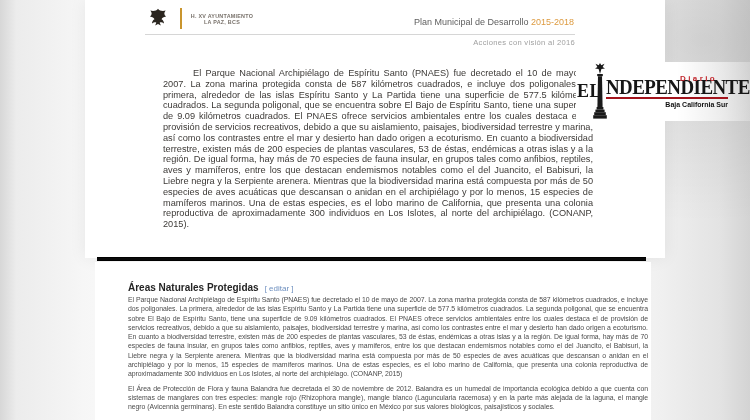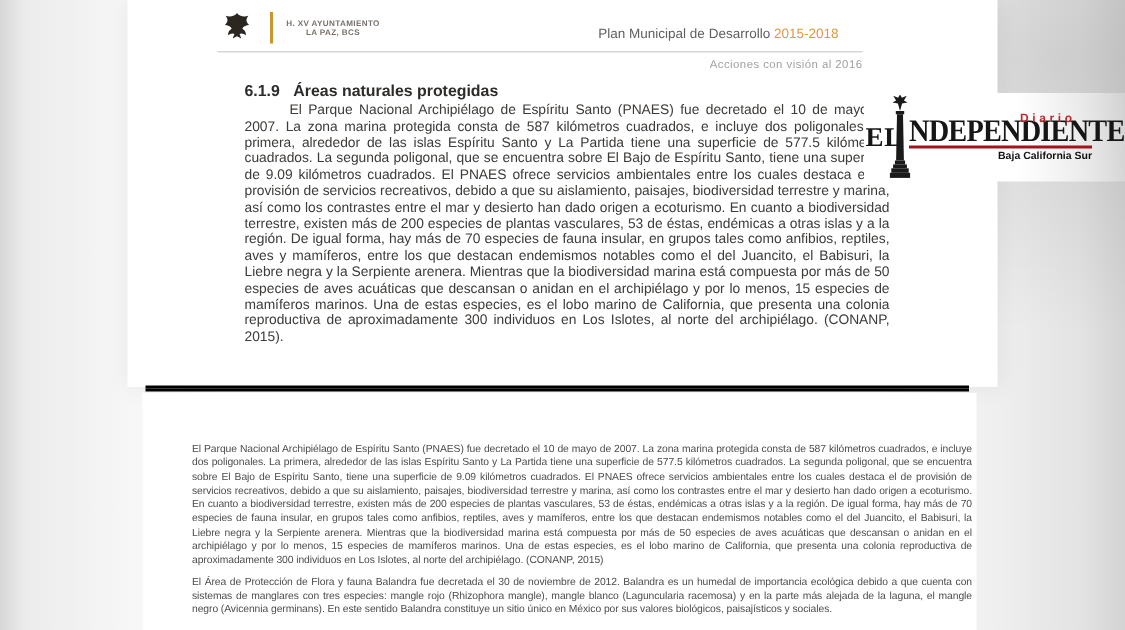--- a/index.html
+++ b/index.html
@@ -18,21 +18,21 @@
     background:#fff; box-shadow:0 0 16px rgba(0,0,0,0.07);
   }
   .doc-header { position:absolute; left:60px; top:4px; width:430px; height:44px; }
   .crest { position:absolute; left:2px; top:2px; width:22px; height:24px; }
   .crest svg { width:100%; height:100%; }
   .gold-bar { position:absolute; left:35px; top:4px; width:2px; height:21px; background:#c9952e; }
   .muni-text {
     position:absolute; left:42px; top:9px; font-size:5.4px; line-height:6.4px;
     color:#78716a; letter-spacing:0.25px; text-align:center; font-weight:bold; width:70px;
   }
-  .plan-line { position:absolute; right:16px; top:13px; font-size:9px; color:#5f5f5f; white-space:nowrap; }
+  .plan-line { position:absolute; right:1px; top:13px; font-size:9px; color:#5f5f5f; white-space:nowrap; }
   .plan-years { color:#dd9a3f; }
   .header-rule { position:absolute; left:0; top:30px; width:430px; border-top:1px solid #d6d6d6; }
   .tagline { position:absolute; right:0; top:34px; font-size:7.6px; color:#a0a0a0; letter-spacing:0.3px; }
 
   .doc-heading { position:absolute; left:78px; top:55px; font-size:10.6px; font-weight:bold; color:#2e2c2a; }
   .doc-heading .sec-num { margin-right:9px; }
   .doc-body {
     position:absolute; left:78px; top:68px; width:430px;
     font-size:9.2px; line-height:10.8px; text-align:justify; text-indent:30px;
     color:#3d3a37;
@@ -101,29 +101,29 @@
         <div>LA PAZ, BCS</div>
       </div>
       <div class="plan-line">
         <span>Plan Municipal de Desarrollo</span>
         <span class="plan-years">2015-2018</span>
       </div>
       <div class="header-rule"></div>
       <div class="tagline">Acciones con visión al 2016</div>
     </header>
 
-    <h2 class="doc-heading">
-      <span class="sec-num">6.1.9</span><span>Áreas naturales protegidas</span>
-    </h2>
     <p class="doc-body">El Parque Nacional Archipiélago de Espíritu Santo (PNAES) fue decretado el 10 de mayo de 2007. La zona marina protegida consta de 587 kilómetros cuadrados, e incluye dos poligonales. La primera, alrededor de las islas Espíritu Santo y La Partida tiene una superficie de 577.5 kilómetros cuadrados. La segunda poligonal, que se encuentra sobre El Bajo de Espíritu Santo, tiene una superficie de 9.09 kilómetros cuadrados. El PNAES ofrece servicios ambientales entre los cuales destaca el de provisión de servicios recreativos, debido a que su aislamiento, paisajes, biodiversidad terrestre y marina, así como los contrastes entre el mar y desierto han dado origen a ecoturismo. En cuanto a biodiversidad terrestre, existen más de 200 especies de plantas vasculares, 53 de éstas, endémicas a otras islas y a la región. De igual forma, hay más de 70 especies de fauna insular, en grupos tales como anfibios, reptiles, aves y mamíferos, entre los que destacan endemismos notables como el del Juancito, el Babisuri, la Liebre negra y la Serpiente arenera. Mientras que la biodiversidad marina está compuesta por más de 50 especies de aves acuáticas que descansan o anidan en el archipiélago y por lo menos, 15 especies de mamíferos marinos. Una de estas especies, es el lobo marino de California, que presenta una colonia reproductiva de aproximadamente 300 individuos en Los Islotes, al norte del archipiélago. (CONANP, 2015).</p>
   </section>
 
   <div class="divider"></div>
 
   <section class="wiki-page">
+    <h3 class="wiki-heading">
+      <span>Áreas Naturales Protegidas</span><span class="wiki-edit">[ editar ]</span>
+    </h3>
     <div class="wiki-body">
       <p>El Parque Nacional Archipiélago de Espíritu Santo (PNAES) fue decretado el 10 de mayo de 2007. La zona marina protegida consta de 587 kilómetros cuadrados, e incluye dos poligonales. La primera, alrededor de las islas Espíritu Santo y La Partida tiene una superficie de 577.5 kilómetros cuadrados. La segunda poligonal, que se encuentra sobre El Bajo de Espíritu Santo, tiene una superficie de 9.09 kilómetros cuadrados. El PNAES ofrece servicios ambientales entre los cuales destaca el de provisión de servicios recreativos, debido a que su aislamiento, paisajes, biodiversidad terrestre y marina, así como los contrastes entre el mar y desierto han dado origen a ecoturismo. En cuanto a biodiversidad terrestre, existen más de 200 especies de plantas vasculares, 53 de éstas, endémicas a otras islas y a la región. De igual forma, hay más de 70 especies de fauna insular, en grupos tales como anfibios, reptiles, aves y mamíferos, entre los que destacan endemismos notables como el del Juancito, el Babisuri, la Liebre negra y la Serpiente arenera. Mientras que la biodiversidad marina está compuesta por más de 50 especies de aves acuáticas que descansan o anidan en el archipiélago y por lo menos, 15 especies de mamíferos marinos. Una de estas especies, es el lobo marino de California, que presenta una colonia reproductiva de aproximadamente 300 individuos en Los Islotes, al norte del archipiélago. (CONANP, 2015)</p>
       <p>El Área de Protección de Flora y fauna Balandra fue decretada el 30 de noviembre de 2012. Balandra es un humedal de importancia ecológica debido a que cuenta con sistemas de manglares con tres especies: mangle rojo (Rhizophora mangle), mangle blanco (Laguncularia racemosa) y en la parte más alejada de la laguna, el mangle negro (Avicennia germinans). En este sentido Balandra constituye un sitio único en México por sus valores biológicos, paisajísticos y sociales.</p>
     </div>
   </section>
 
   <div class="indep-logo">
     <span class="indep-el">EL</span>
     <span class="monument">
       <svg viewBox="0 0 14 56">

